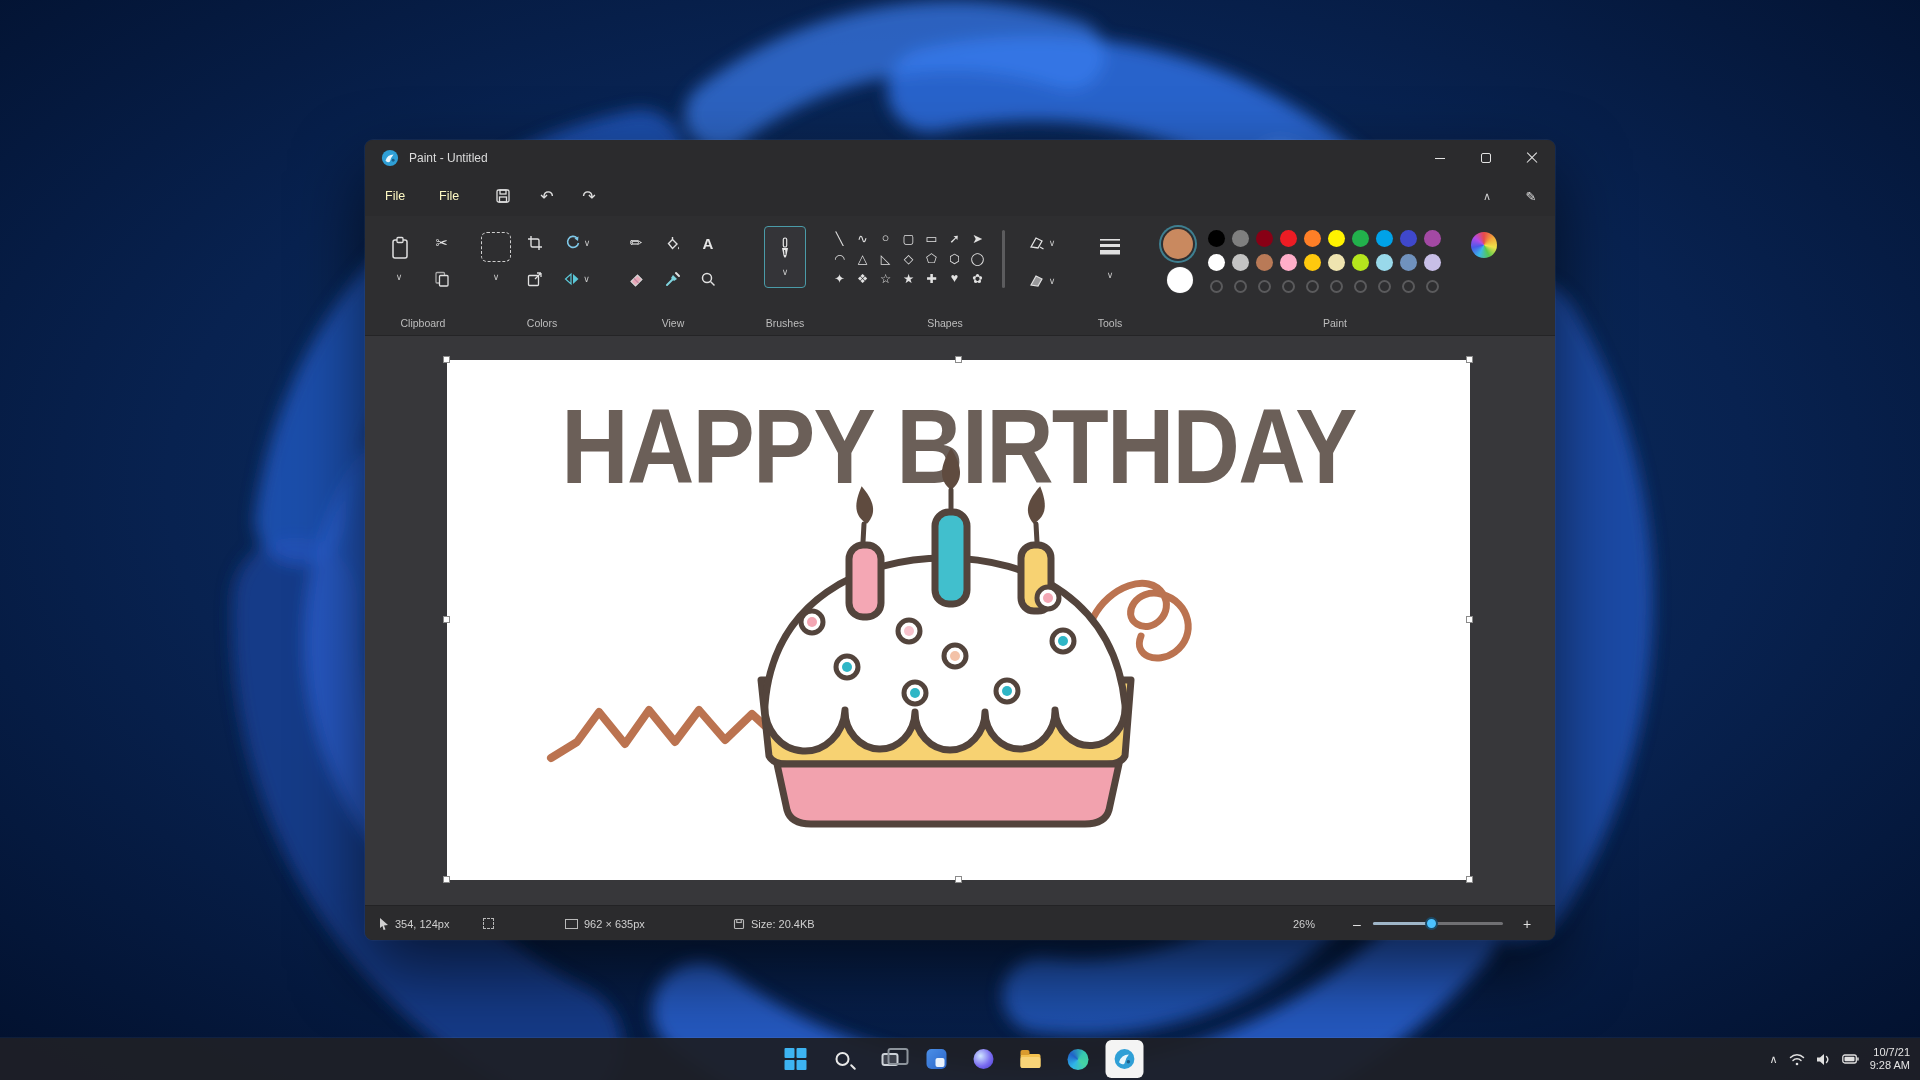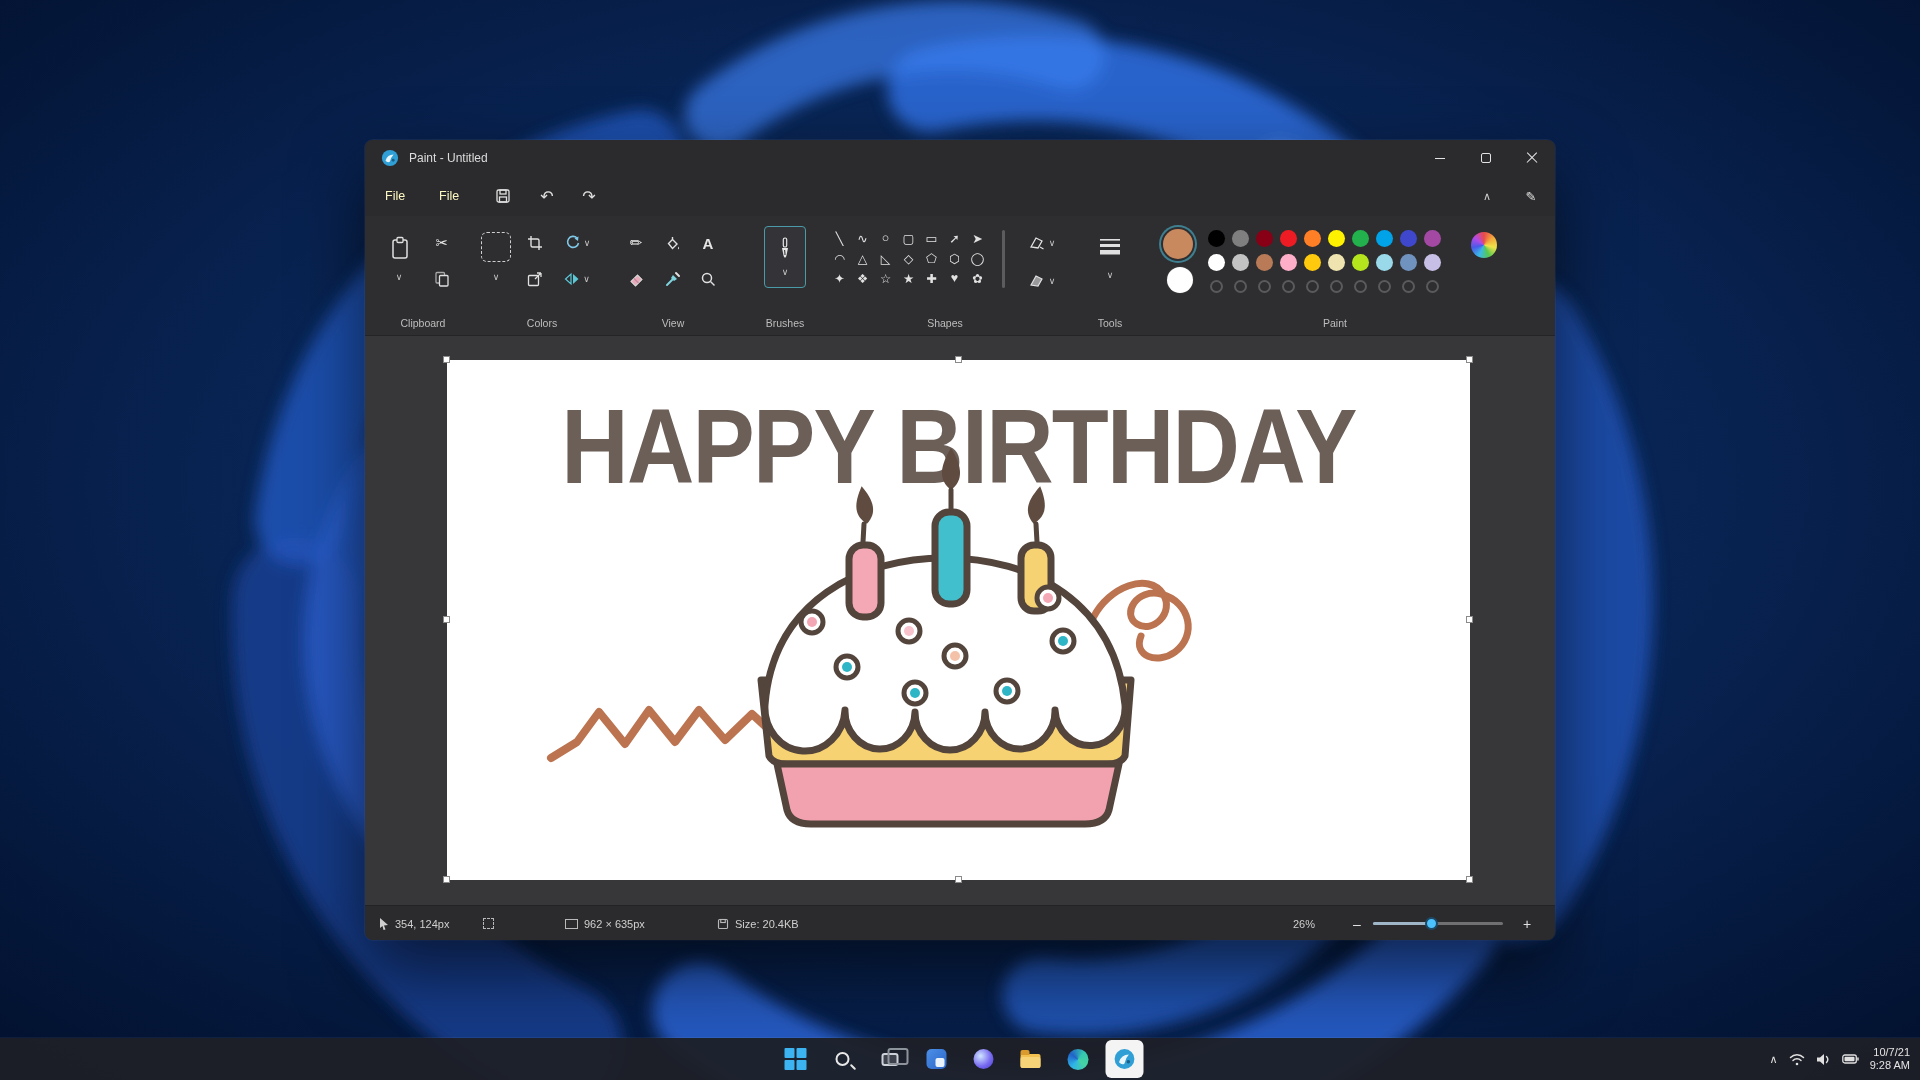--- a/index.html
+++ b/index.html
@@ -75,21 +75,21 @@
   .canvas { position:absolute; left:82px; top:24px; width:1023px; height:520px; background:#ffffff; }
   .headline { position:absolute; left:0; top:26px; width:100%; text-align:center;
     font-size:106px; font-weight:700; color:#6b5f58; letter-spacing:-2px;
     transform:scaleX(.88); transform-origin:center; white-space:nowrap; }
   .cake-svg { position:absolute; left:0; top:0; width:1023px; height:520px; }
   .handle { position:absolute; width:7px; height:7px; background:#ffffff; border:1px solid #8a8a8a; }
 
   .statusbar { position:absolute; left:0; top:765px; width:100%; height:35px; background:#2b2b2d;
     border-top:1px solid #232325; color:#cfcfcf; font-size:11px; }
   .sb-item { position:absolute; top:0; height:35px; display:flex; align-items:center; gap:6px; }
-  .sb-cursor { left:14px; } .sb-sel { left:118px; } .sb-dim { left:200px; } .sb-size { left:352px;justify-content:center; }
+  .sb-cursor { left:14px; } .sb-sel { left:118px; } .sb-dim { left:200px; } .sb-size { left:368px;justify-content:center; }
   .sb-zoomtext { left:928px; } .sb-minus { left:982px; width:20px; justify-content:center; color:#e0e0e0; font-size:14px; }
   .sb-plus { left:1152px; width:20px; justify-content:center; color:#e0e0e0; font-size:14px; }
   .zoom-track { position:absolute; left:1008px; top:16px; width:130px; height:3px;
     background:#707073; border-radius:2px; }
   .zoom-fill { position:absolute; left:0; top:0; height:3px; width:58px; background:#9fb6c8; border-radius:2px; }
   .zoom-thumb { position:absolute; left:52px; top:-5px; width:13px; height:13px; border-radius:50%;
     background:#4cc2ff; border:2px solid #1c4a66; }
   .dashed-sq { width:11px; height:11px; border:1px dashed #b9b9b9; }
   .solid-sq { width:13px; height:10px; border:1px solid #b9b9b9; }
 

